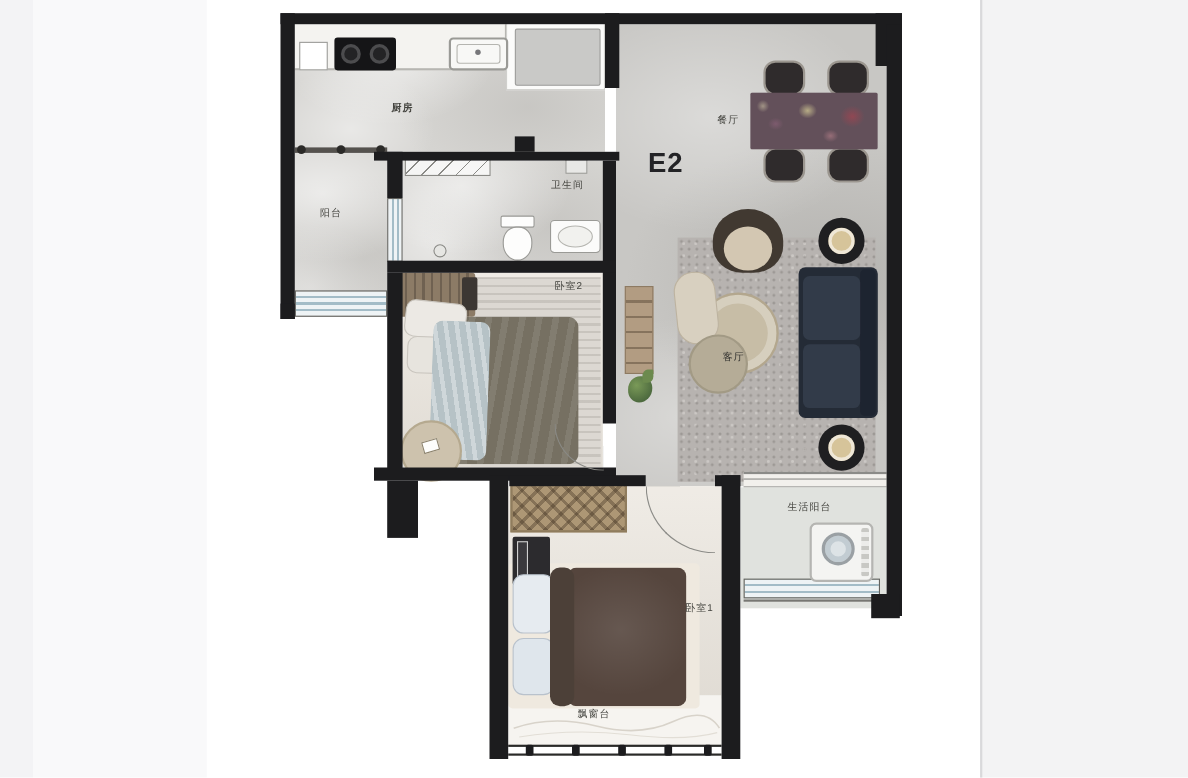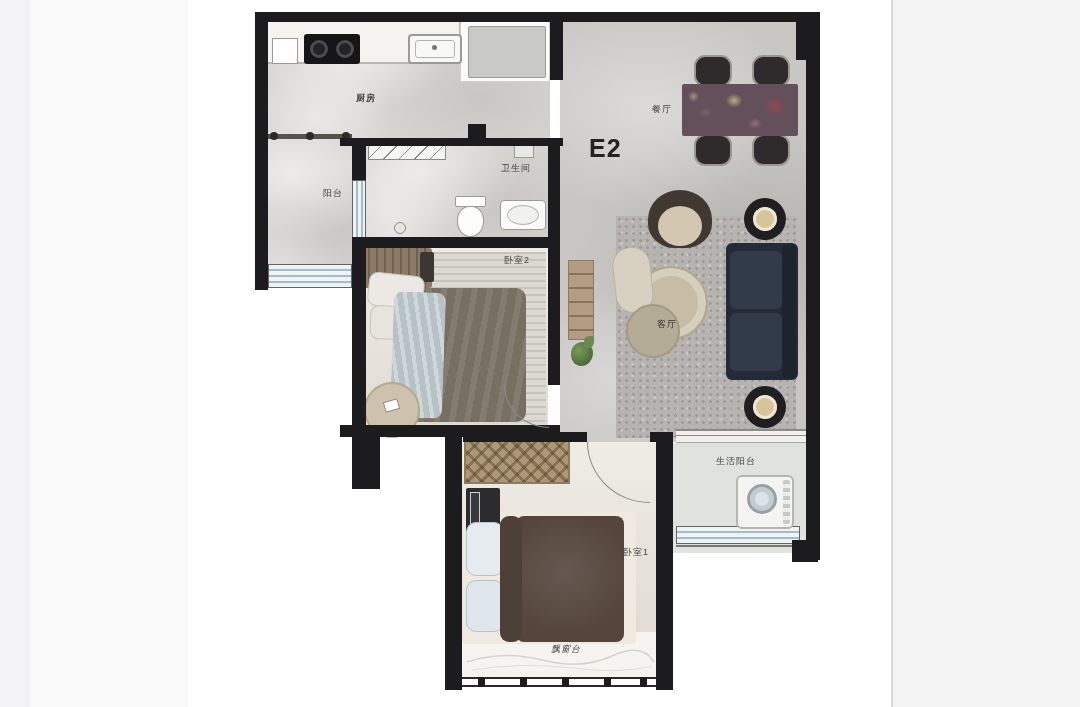--- a/index.html
+++ b/index.html
@@ -167,22 +167,22 @@
   <div class="wall" style="left:445px;top:432px;width:17px;height:258px;z-index:30;"></div>
   <div class="wall" style="left:656px;top:432px;width:17px;height:258px;z-index:30;"></div>
   <div class="wall" style="left:792px;top:540px;width:26px;height:22px;z-index:30;"></div>
   <div class="wall" style="left:255px;top:276px;width:13px;height:14px;z-index:30;"></div>
 
   <div class="arc" style="left:504px;top:385px;width:44px;height:42px;border-left:1.5px solid #8a8a86;border-bottom:1.5px solid #8a8a86;border-bottom-left-radius:100%;"></div>
   <div class="arc" style="left:587px;top:442px;width:62px;height:60px;border-left:1.5px solid #8a8a86;border-bottom:1.5px solid #8a8a86;border-bottom-left-radius:100%;"></div>
 
   <span class="unit-lbl" style="left:589px;top:134px;">E2</span>
   <span class="lbl" style="left:356px;top:92px;font-weight:bold;">厨房</span>
-  <span class="lbl" style="left:291px;top:187px;margin-left:32px;">阳台</span>
+  <span class="lbl" style="left:291px;top:187px;">阳台</span>
   <span class="lbl" style="left:461px;top:162px;margin-left:40px;">卫生间</span>
   <span class="lbl" style="left:504px;top:254px;">卧室2</span>
   <span class="lbl" style="left:652px;top:103px;">餐厅</span>
   <span class="lbl" style="left:657px;top:318px;color:#2e2e2c;z-index:41;">客厅</span>
   <span class="lbl" style="left:716px;top:455px;">生活阳台</span>
   <span class="lbl" style="left:623px;top:546px;">卧室1</span>
-  <span class="lbl" style="left:551px;top:643px;font-style:italic;">飘窗台</span>
+  <span class="lbl" style="left:525px;top:643px;">飘窗台</span>
 
 </div>
 
 </body></html>

